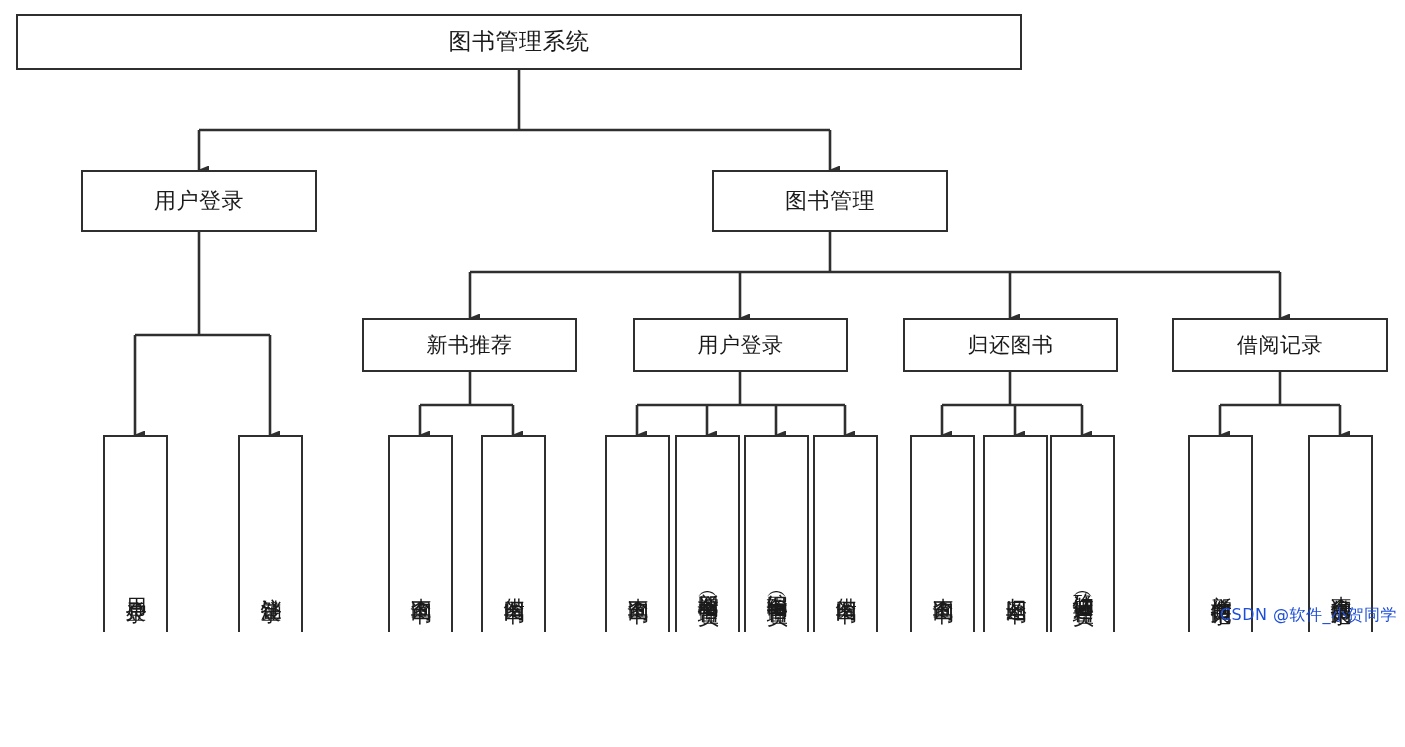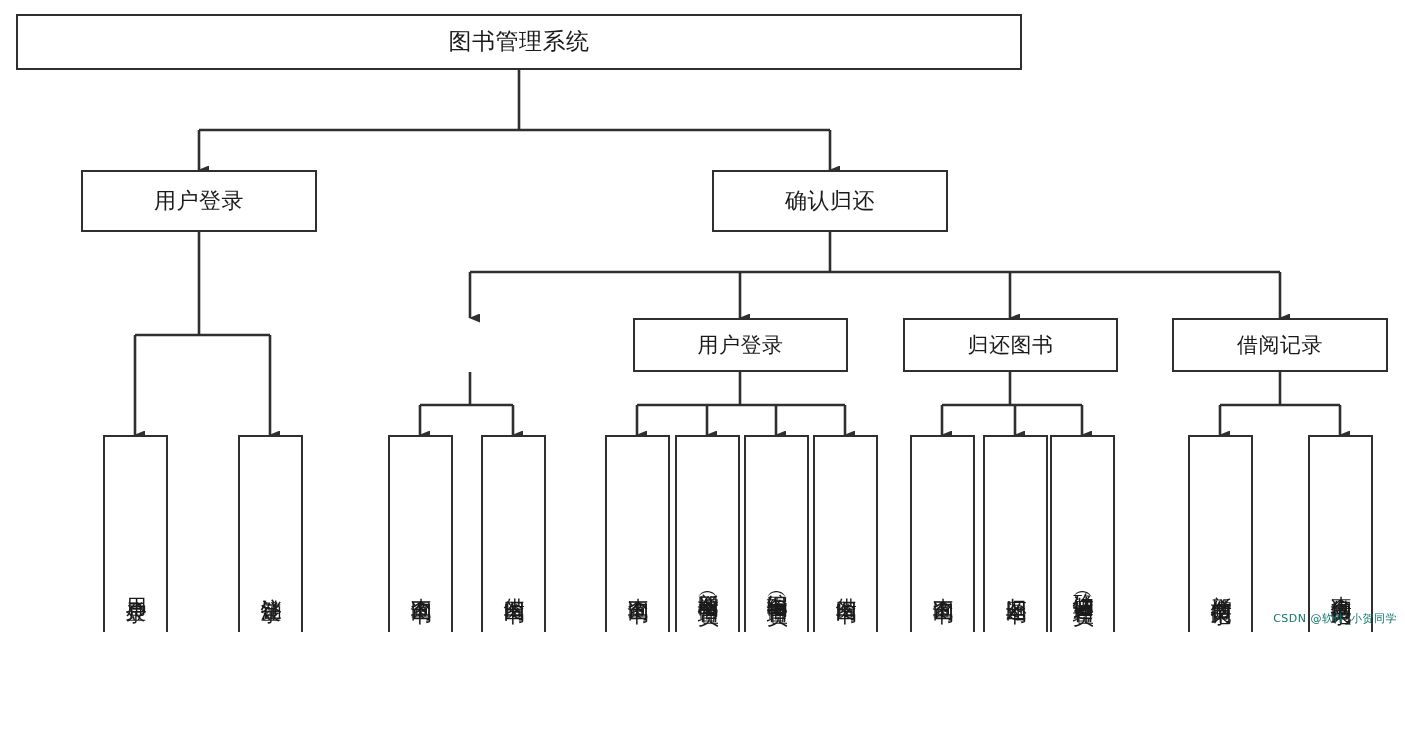--- a/index.html
+++ b/index.html
@@ -52,22 +52,22 @@
     text-orientation: upright;
     font-size: 21px;
     line-height: 1.22;
     letter-spacing: 2px;
     max-height: 100%;
   }
   #watermark {
     position: absolute;
     right: 8px;
     bottom: 6px;
-    font-size: 11px;
-    color: #0f766e;
+    font-size: 16px;
+    color: #1d4ed8;
     letter-spacing: 0.5px;
     white-space: nowrap;
     pointer-events: none;
   }
 </style>
 </head>
 <body>
 
 <div id="canvas">
 
@@ -115,23 +115,26 @@
   </svg>
 
   <div class="node node-root" style="left: 16px; top: 14px; width: 1006px; height: 56px;">
     <span class="node-label">图书管理系统</span>
   </div>
 
   <div class="node node-l1" style="left: 81px; top: 170px; width: 236px; height: 62px;">
     <span class="node-label">用户登录</span>
   </div>
   <div class="node node-l1" style="left: 712px; top: 170px; width: 236px; height: 62px;">
-    <span class="node-label">确认归还</span>
+    <span class="node-label">图书管理</span>
   </div>
 
+  <div class="node node-l2" style="left: 362px; top: 318px; width: 215px; height: 54px;">
+    <span class="node-label">新书推荐</span>
+  </div>
   <div class="node node-l2" style="left: 633px; top: 318px; width: 215px; height: 54px;">
     <span class="node-label">用户登录</span>
   </div>
   <div class="node node-l2" style="left: 903px; top: 318px; width: 215px; height: 54px;">
     <span class="node-label">归还图书</span>
   </div>
   <div class="node node-l2" style="left: 1172px; top: 318px; width: 216px; height: 54px;">
     <span class="node-label">借阅记录</span>
   </div>
 

